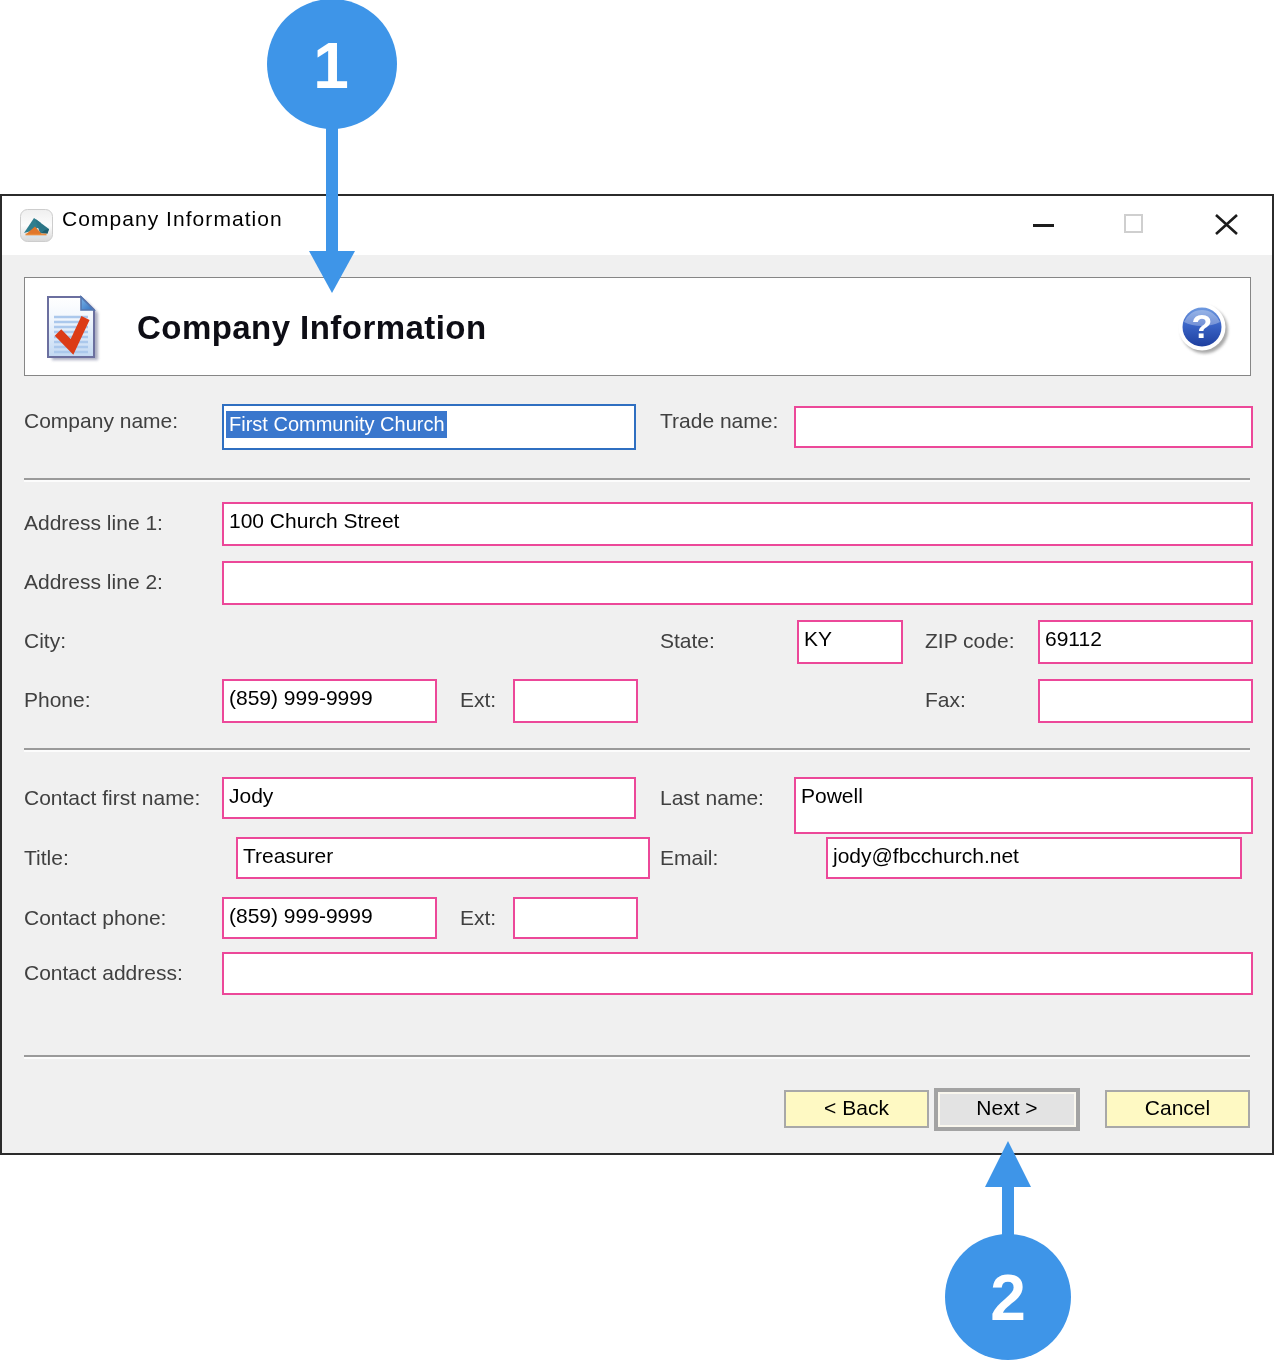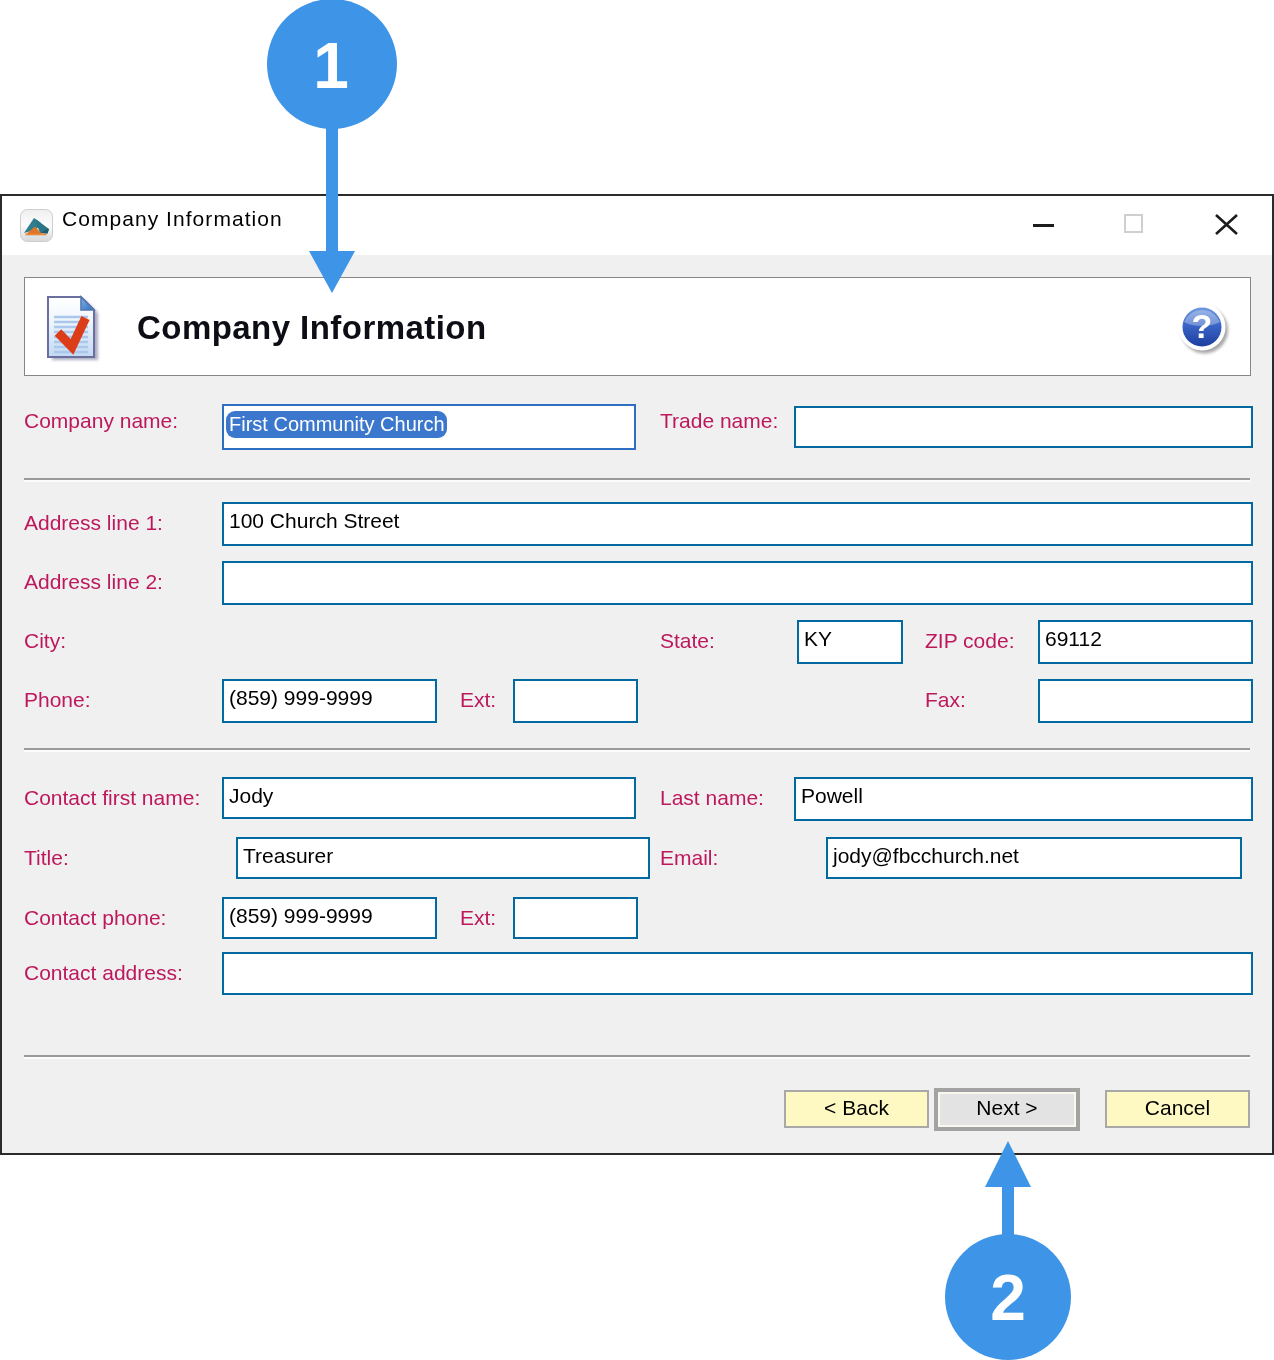--- a/index.html
+++ b/index.html
@@ -8,23 +8,23 @@
   .abs{position:absolute;}
   
   #win{left:0;top:194px;width:1274px;height:961px;background:#f0f0f0;}
   #winborder{left:0;top:0;width:1270px;height:957px;border:2px solid #2b2b2b;z-index:50;pointer-events:none;}
   #titlebar{left:2px;top:2px;width:1270px;height:59px;background:#ffffff;}
   #titletext{left:60px;top:11px;font-size:21px;color:#000;letter-spacing:1.05px;}
   
   #hdr{left:24px;top:83px;width:1225px;height:97px;background:#fff;border:1px solid #868686;}
   #hdrtitle{left:112px;top:31px;font-size:33px;font-weight:bold;color:#0d0d15;letter-spacing:0.45px;}
   
-  .lbl{font-size:21px;color:#be185d;white-space:nowrap;line-height:22px;}
+  .lbl{font-size:21px;color:#404040;white-space:nowrap;line-height:22px;}
   
-  .inp{box-sizing:border-box;background:#fff;border:2px solid #0369a1;font-size:21px;color:#000;
+  .inp{box-sizing:border-box;background:#fff;border:2px solid #ec4899;font-size:21px;color:#000;
        line-height:34px;padding:0 0 0 5px;white-space:nowrap;overflow:hidden;}
   .sep{left:24px;width:1226px;height:0;border-top:2px solid #9a9a9a;border-bottom:2px solid #fcfcfc;}
   
   .btn{box-sizing:border-box;background:#fef9c3;border:2px solid #a8a8a8;font-size:21px;color:#000;
        text-align:center;line-height:31px;}
   #nextbtn{box-sizing:border-box;background:#e3e3e3;border:4px solid #a3a3a3;box-shadow:inset 0 0 0 2px #faf7ee;
        font-size:21px;color:#000;text-align:center;line-height:32px;}
 </style>
 </head>
 <body>
@@ -108,21 +108,21 @@
       <circle cx="29.5" cy="30" r="23.5" fill="#9a9a9a" opacity="0.85" filter="url(#hsh)"></circle>
       <circle cx="27" cy="27" r="23.5" fill="#ffffff"></circle>
       <circle cx="27" cy="27" r="19.5" fill="url(#helpg)"></circle>
       <path d="M9 22 A19.5 19.5 0 0 1 45 22 A25 13 0 0 1 9 22 Z" fill="#ffffff" opacity="0.3"></path>
       <text x="27" y="37.5" text-anchor="middle" font-family="Liberation Sans" font-size="34" font-weight="bold" fill="#ffffff">?</text>
     </svg>
   </div>
 
   <div class="lbl abs" style="left:24px;top:216px">Company name:</div>
   <div class="inp abs" style="left:222px;top:210px;width:414px;height:46px;border:2px solid #2f6fc1;line-height:37px;padding:0;font-size:20px">
-    <span style="background:#3a77cd;color:#fff;padding:2px 2px 3px 3px;margin-left:2px;border-radius:9px;">First Community Church</span>
+    <span style="background:#3a77cd;color:#fff;padding:2px 2px 3px 3px;margin-left:2px;">First Community Church</span>
   </div>
   <div class="lbl abs" style="left:660px;top:216px">Trade name:</div>
   <div class="inp abs" style="left:794px;top:212px;width:459px;height:42px;line-height:34px">&nbsp;</div>
 
   <div class="sep abs" style="top:284px"></div>
 
   <div class="lbl abs" style="left:24px;top:318px">Address line 1:</div>
   <div class="inp abs" style="left:222px;top:308px;width:1031px;height:44px;line-height:34px">100 Church Street</div>
   <div class="lbl abs" style="left:24px;top:377px">Address line 2:</div>
   <div class="inp abs" style="left:222px;top:367px;width:1031px;height:44px;line-height:34px">&nbsp;</div>
@@ -138,21 +138,21 @@
   <div class="lbl abs" style="left:460px;top:495px">Ext:</div>
   <div class="inp abs" style="left:513px;top:485px;width:125px;height:44px;line-height:34px">&nbsp;</div>
   <div class="lbl abs" style="left:925px;top:495px">Fax:</div>
   <div class="inp abs" style="left:1038px;top:485px;width:215px;height:44px;line-height:34px">&nbsp;</div>
 
   <div class="sep abs" style="top:554px"></div>
 
   <div class="lbl abs" style="left:24px;top:593px">Contact first name:</div>
   <div class="inp abs" style="left:222px;top:583px;width:414px;height:42px;line-height:34px">Jody</div>
   <div class="lbl abs" style="left:660px;top:593px">Last name:</div>
-  <div class="inp abs" style="left:794px;top:583px;width:459px;height:44px;line-height:34px">Powell</div>
+  <div class="inp abs" style="left:794px;top:583px;width:459px;height:57px;line-height:34px">Powell</div>
 
   <div class="lbl abs" style="left:24px;top:653px">Title:</div>
   <div class="inp abs" style="left:236px;top:643px;width:414px;height:42px;line-height:34px">Treasurer</div>
   <div class="lbl abs" style="left:660px;top:653px">Email:</div>
   <div class="inp abs" style="left:826px;top:643px;width:416px;height:42px;line-height:34px">jody@fbcchurch.net</div>
 
   <div class="lbl abs" style="left:24px;top:713px">Contact phone:</div>
   <div class="inp abs" style="left:222px;top:703px;width:215px;height:42px;line-height:34px">(859) 999-9999</div>
   <div class="lbl abs" style="left:460px;top:713px">Ext:</div>
   <div class="inp abs" style="left:513px;top:703px;width:125px;height:42px;line-height:34px">&nbsp;</div>

